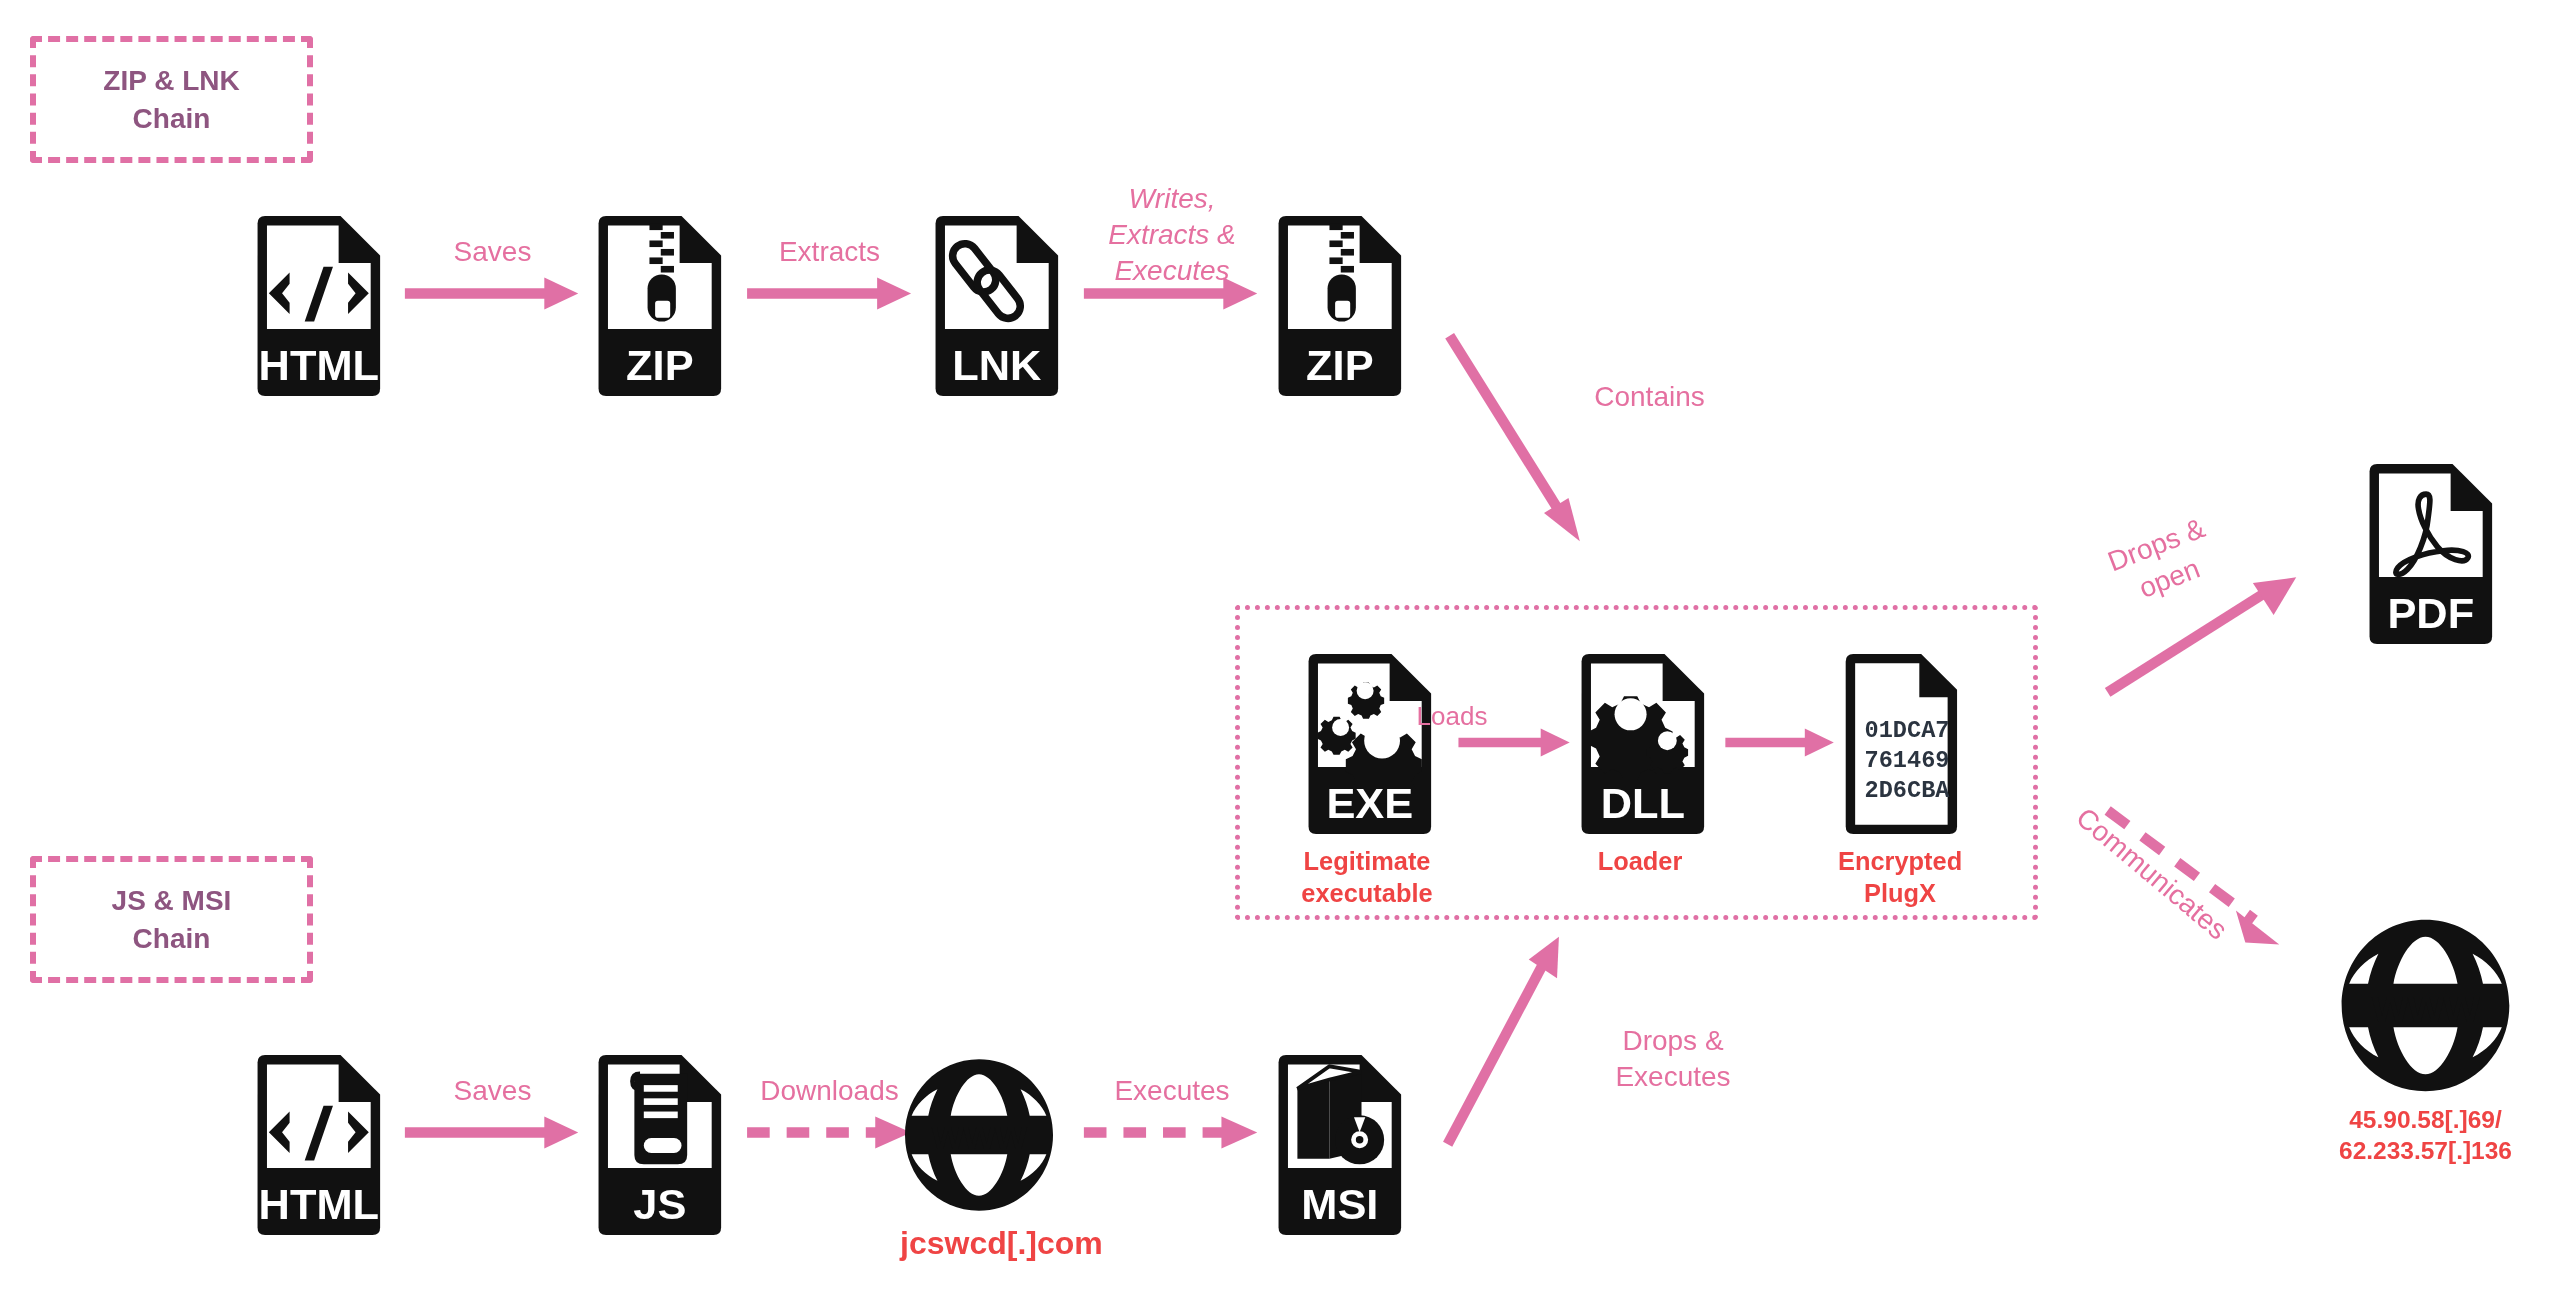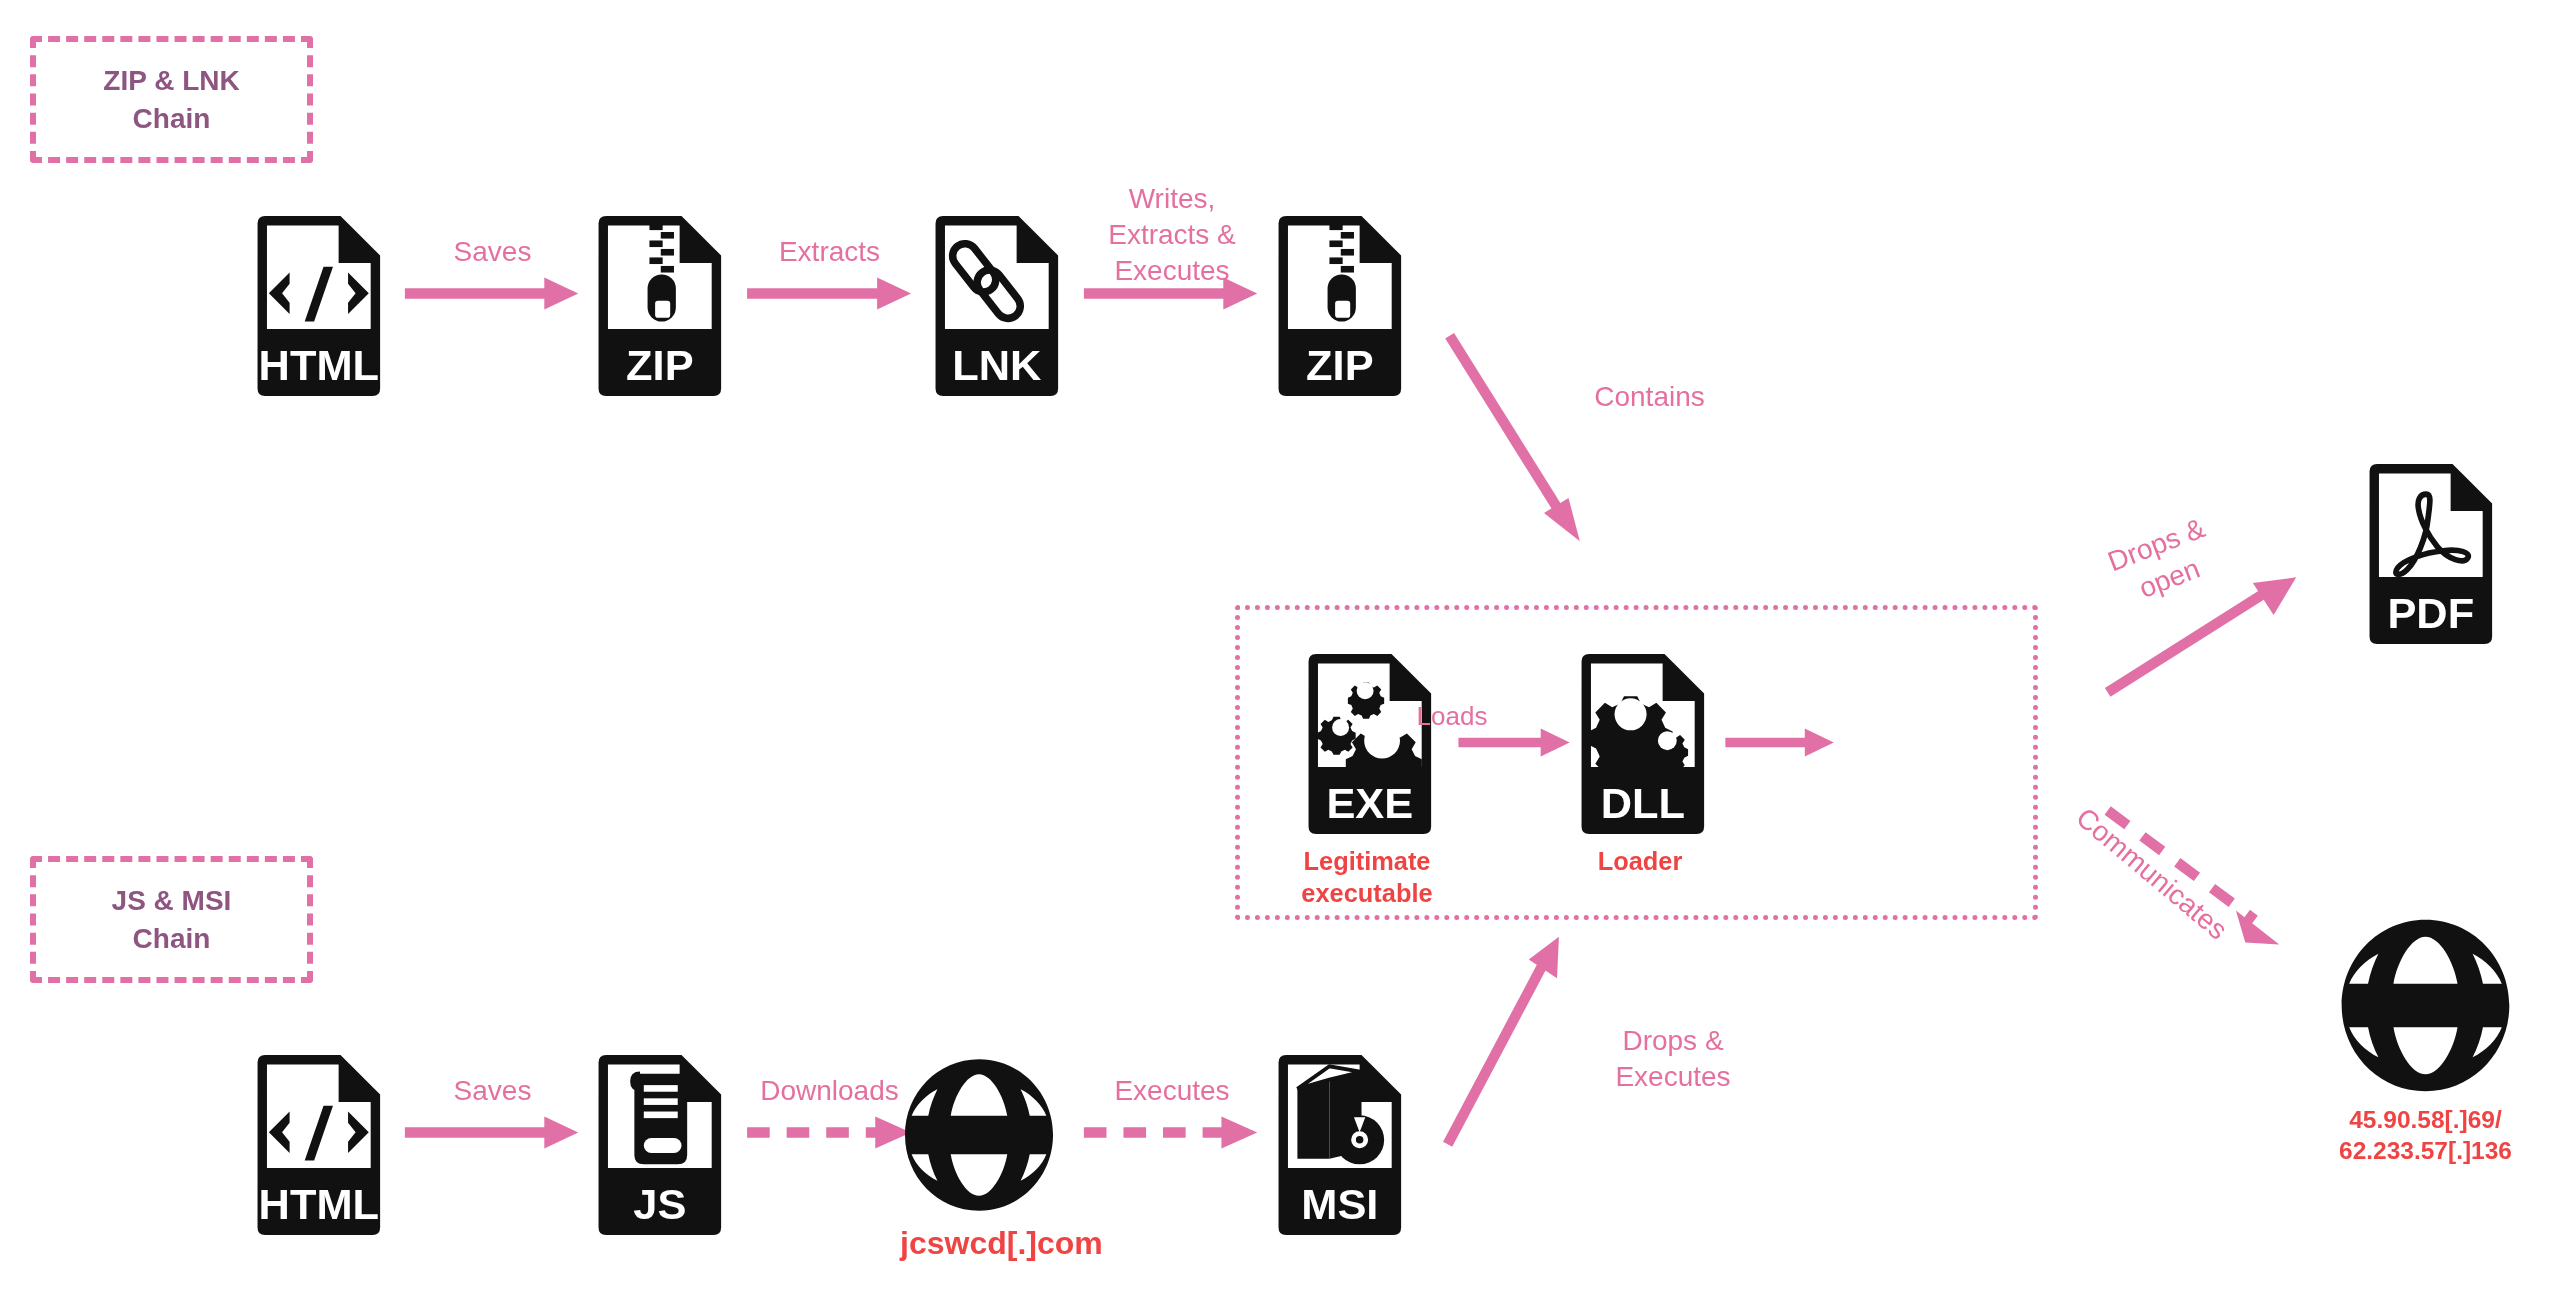--- a/index.html
+++ b/index.html
@@ -138,21 +138,21 @@
         <rect x="62" y="56" width="26" height="58" rx="13" transform="rotate(-38 75 85)"></rect>
       </g>
       <text x="73" y="176" fill="#ffffff" font-family="'Liberation Sans',sans-serif" font-size="46" font-weight="bold" text-anchor="middle">LNK</text>
     </svg>
   </div>
 
   <svg class="abs" style="left:1082px;top:269px;" width="179" height="49" viewBox="0 0 190 52">
     <line x1="2" y1="26" x2="152" y2="26" stroke="#e070a5" stroke-width="11"></line>
     <path d="M150 9 L186 26 L150 43 Z" fill="#e070a5"></path>
   </svg>
-  <div class="edge-label" style="left:1073px;top:181px;width:198px;">Writes,
+  <div class="edge-label" style="left:1073px;top:181px;width:198px;font-style:italic;">Writes,
 Extracts &amp;
 Executes</div>
 
   <div class="node" style="left:1271px;top:214px;">
     <svg class="file-icon" width="132" height="184" viewBox="0 0 140 195">
       <path d="M8 10 Q8 2 16 2 L96 2 L138 44 L138 185 Q138 193 130 193 L16 193 Q8 193 8 185 Z" fill="#111111"></path>
       <path d="M18 12 L94 12 L94 52 L128 52 L128 122 L18 122 Z" fill="#ffffff"></path>
       <g fill="#111111">
         <rect x="62" y="10" width="14" height="7"></rect>
           <rect x="74" y="19" width="14" height="7"></rect>
@@ -220,20 +220,31 @@
       <text x="73" y="176" fill="#ffffff" font-family="'Liberation Sans',sans-serif" font-size="46" font-weight="bold" text-anchor="middle">DLL</text>
     </svg>
     <div class="node-caption">Loader</div>
   </div>
 
   <svg class="abs" style="left:1723px;top:721px;" width="115" height="43" viewBox="0 0 122 46">
     <line x1="2" y1="23" x2="89" y2="23" stroke="#e070a5" stroke-width="10"></line>
     <path d="M87 8 L118 23 L87 38 Z" fill="#e070a5"></path>
   </svg>
 
+  <div class="node" style="left:1838px;top:652px;">
+    <svg class="file-icon" width="123" height="184" viewBox="0 0 130 195">
+      <path d="M8 10 Q8 2 16 2 L88 2 L126 40 L126 185 Q126 193 118 193 L16 193 Q8 193 8 185 Z" fill="#111111"></path>
+      <path d="M18 12 L86 12 L86 48 L116 48 L116 183 L18 183 Z" fill="#ffffff"></path>
+      <text x="28" y="90" fill="#2b3440" font-family="'Liberation Mono',monospace" font-size="25" font-weight="bold">01DCA7</text>
+      <text x="28" y="122" fill="#2b3440" font-family="'Liberation Mono',monospace" font-size="25" font-weight="bold">761469</text>
+      <text x="28" y="154" fill="#2b3440" font-family="'Liberation Mono',monospace" font-size="25" font-weight="bold">2D6CBA</text>
+    </svg>
+    <div class="node-caption">Encrypted
+PlugX</div>
+  </div>
 
   <svg class="abs" style="left:2102px;top:566px;" width="198" height="132" viewBox="0 0 210 140">
     <line x1="6" y1="134" x2="180" y2="24" stroke="#e070a5" stroke-width="11"></line>
     <path d="M160 18 L206 12 L182 52 Z" fill="#e070a5"></path>
   </svg>
   <div class="edge-label rot-up" style="left:2064px;top:526px;width:198px;">Drops &amp;
 open</div>
 
   <div class="node" style="left:2362px;top:462px;">
     <svg class="file-icon" width="132" height="184" viewBox="0 0 140 195">

